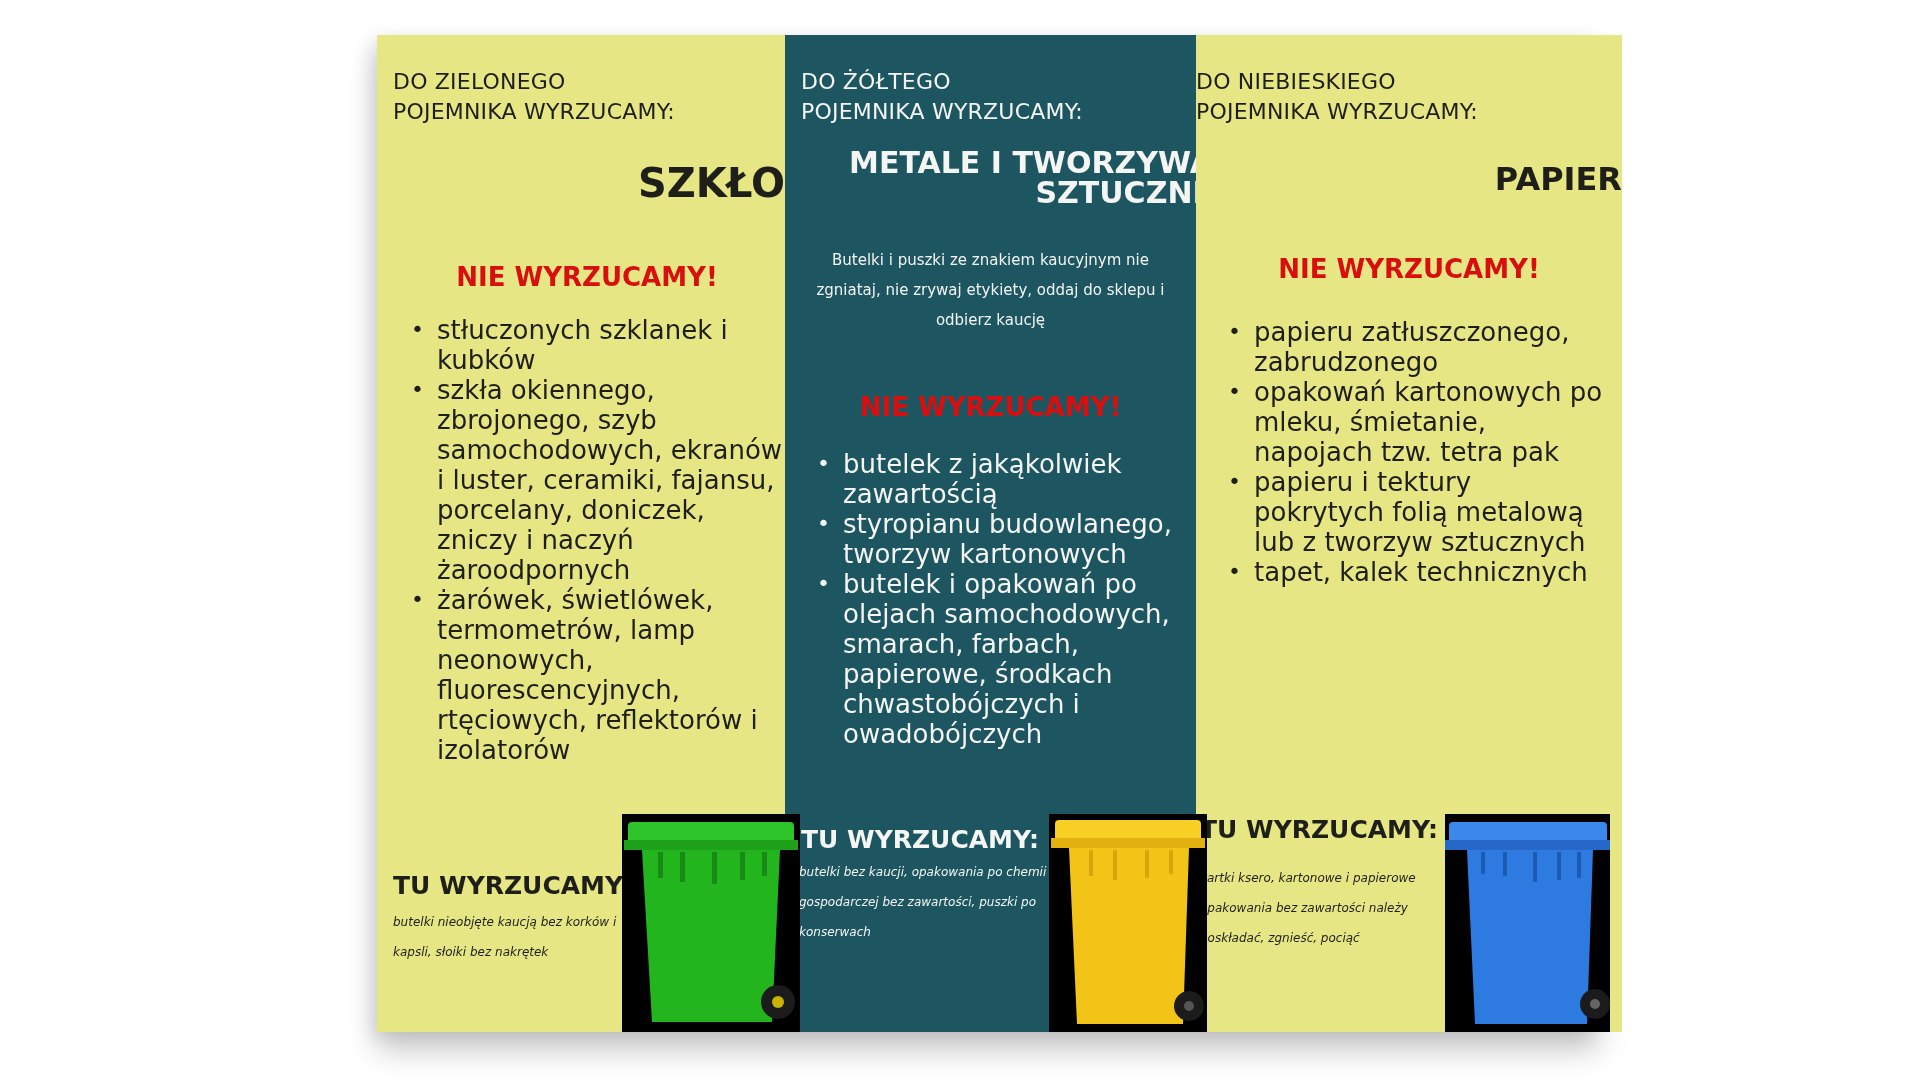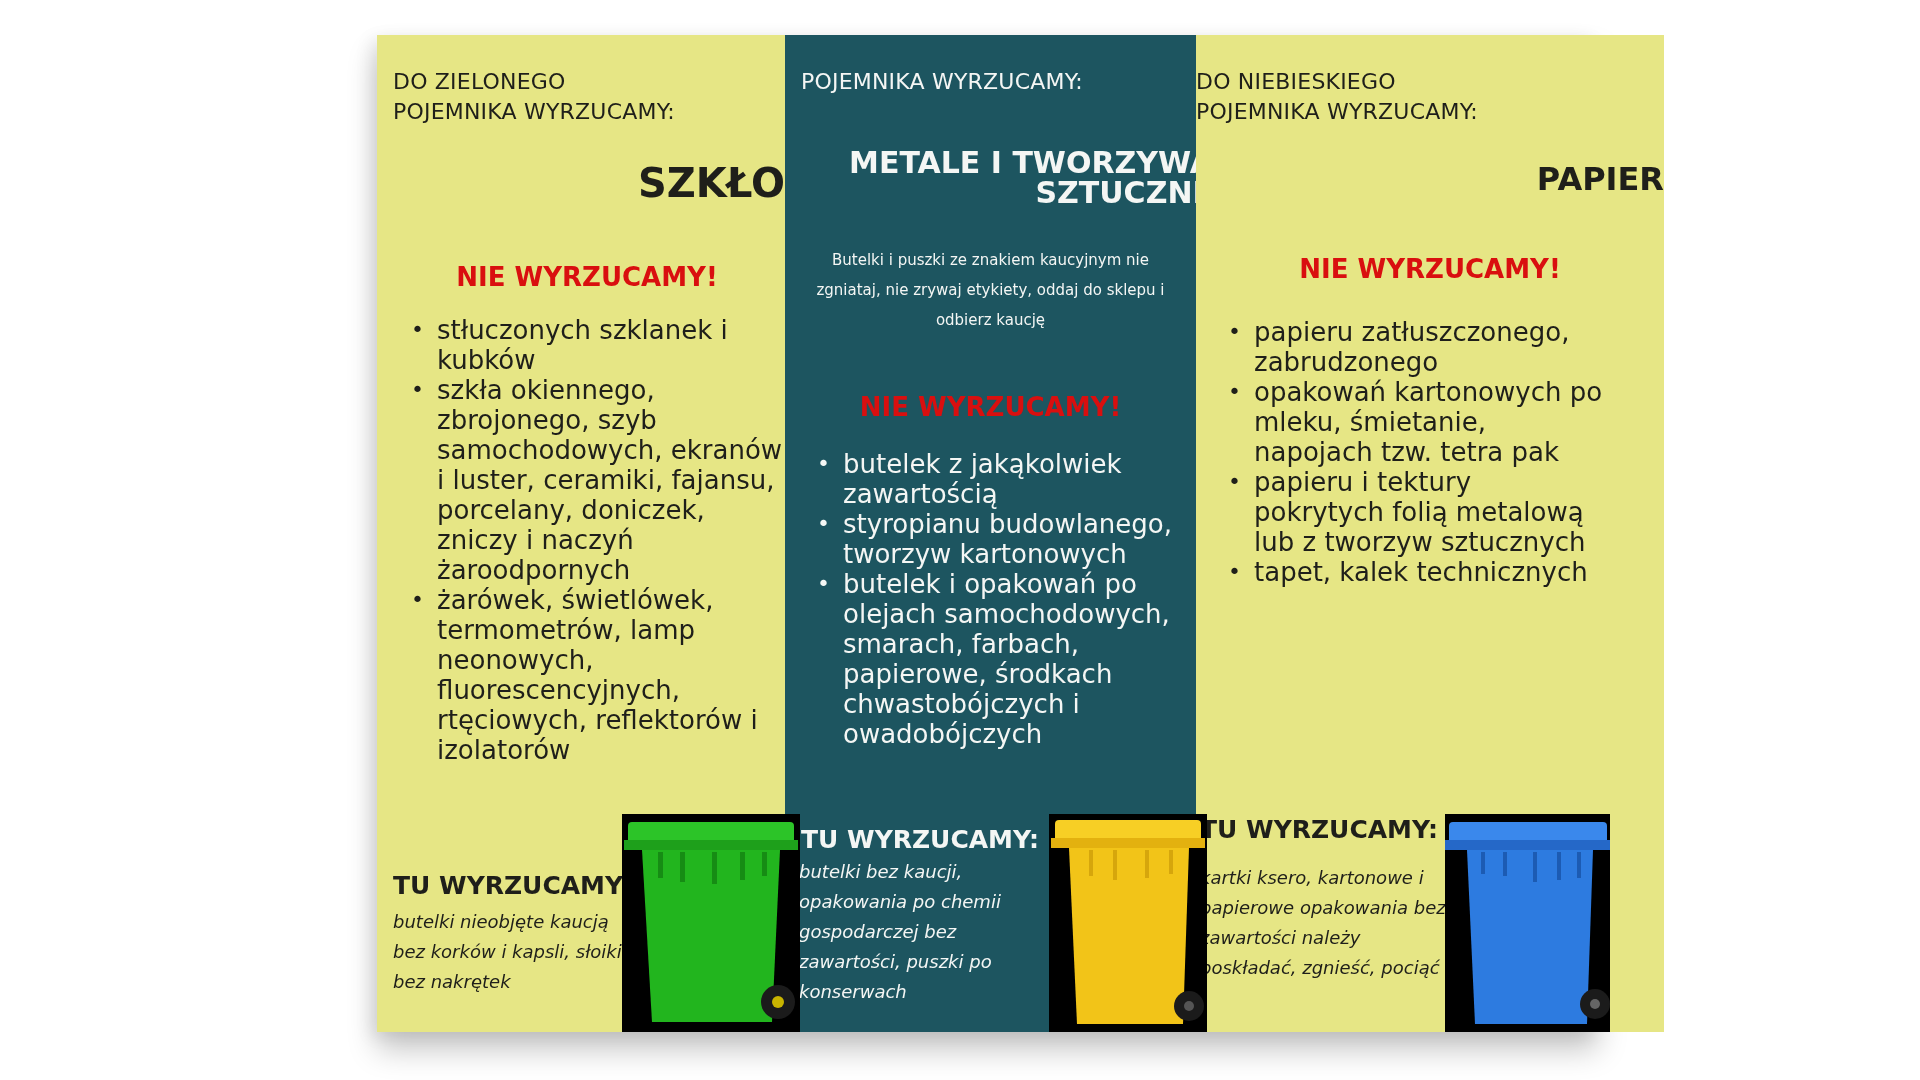--- a/index.html
+++ b/index.html
@@ -5,21 +5,21 @@
     html, body { margin:0; padding:0; }
     body { width:1920px; height:1080px; background:#ffffff; position:relative; overflow:hidden;
       font-family:"Liberation Sans", "DejaVu Sans", sans-serif; }
     .card { position:absolute; left:363px; top:35px; width:1221px; height:997px;
       box-shadow: 0 18px 28px rgba(0,0,0,0.22), -6px 4px 16px rgba(0,0,0,0.08); margin-left: 14px; }
     .col { position:absolute; top:0; height:997px; box-sizing:border-box; }
     .col.yellow { background:#e6e685; color:#1f1f1a; }
     .col.teal { background:#1d5560; color:#f4f6f4; }
     #col-green { left:0; width:408px; }
     #col-yellow { left:408px; width:411px; }
-    #col-blue { left:819px; width:468px; }
+    #col-blue { left:819px; width:426px; }
 
     .kicker { position:absolute; left:16px; top:32px; font-size:24px; line-height:30px; font-weight:normal;
       letter-spacing:0.2px; font-family:"DejaVu Sans", sans-serif; font-size:22px; }
     .title { position:absolute; left:0; width:100%; text-align:right; font-weight:bold;
       font-family:"DejaVu Sans", sans-serif; }
     #col-green .title { top:124px; font-size:40px; line-height:48px; }
     #col-yellow .title { top:113px; font-size:30px; line-height:30px;padding-left:17px; }
     #col-blue .title { top:120px; font-size:32px; line-height:48px; }
 
     .note { position:absolute; left:0; width:100%; text-align:center; font-size:15px; line-height:30px;
@@ -34,21 +34,21 @@
     ul.list { position:absolute; margin:0; padding:0 0 0 26px; list-style:none;
       font-size:26px; line-height:30px; font-family:"DejaVu Sans", sans-serif; }
     ul.list li { position:relative; padding-left:26px; }
     ul.list li::before { content:"\2022"; position:absolute; left:0; top:0; font-size:22px; }
     #col-green ul.list { top:280px; left:8px; width:380px; }
     #col-yellow ul.list { top:414px; left:6px; width:390px; }
     #col-blue ul.list { top:282px; left:6px; width:380px; }
 
     .tu-head { position:absolute; font-weight:bold; font-size:25px; line-height:30px;
       font-family:"DejaVu Sans", sans-serif; white-space:nowrap; z-index:1; }
-    .tu-text { position:absolute; font-style:italic; font-size:18px; line-height:30px;
+    .tu-text { position:absolute; font-style:italic; font-size:12px; line-height:30px;
       font-family:"DejaVu Sans", sans-serif; z-index:1; }
     #col-green .tu-head { left:16px; top:836px; }
     #col-green .tu-text { left:16px; top:872px; width:240px; }
     #col-yellow .tu-head { left:16px; top:790px; }
     #col-yellow .tu-text { left:14px; top:822px; width:250px; }
     #col-blue .tu-head { left:4px; top:780px; }
     #col-blue .tu-text { left:4px; top:828px; width:250px; }
 
     .bin { position:absolute; top:779px; height:218px; background:#000; z-index:2; overflow:hidden; }
     #bin-green { left:245px; width:178px; }
@@ -72,20 +72,21 @@
       <li>stłuczonych szklanek i kubków</li>
       <li>szkła okiennego, zbrojonego, szyb samochodowych, ekranów i luster, ceramiki, fajansu, porcelany, doniczek, zniczy i naczyń żaroodpornych</li>
       <li>żarówek, świetlówek, termometrów, lamp neonowych, fluorescencyjnych, rtęciowych, reflektorów i izolatorów</li>
     </ul>
     <div class="tu-head">TU WYRZUCAMY:</div>
     <div class="tu-text">butelki nieobjęte kaucją bez korków i kapsli, słoiki bez nakrętek</div>
   </section>
 
   <section class="col teal" id="col-yellow">
     <div class="kicker">
+      <div>DO ŻÓŁTEGO</div>
       <div>POJEMNIKA WYRZUCAMY:</div>
     </div>
     <div class="title">
       <div>METALE I TWORZYWA</div>
       <div>SZTUCZNE</div>
     </div>
     <div class="note" style="padding:0 18px; box-sizing:border-box;">Butelki i puszki ze znakiem kaucyjnym nie zgniataj, nie zrywaj etykiety, oddaj do sklepu i odbierz kaucję</div>
     <div class="warn">NIE WYRZUCAMY!</div>
     <ul class="list">
       <li>butelek z jakąkolwiek zawartością</li>

